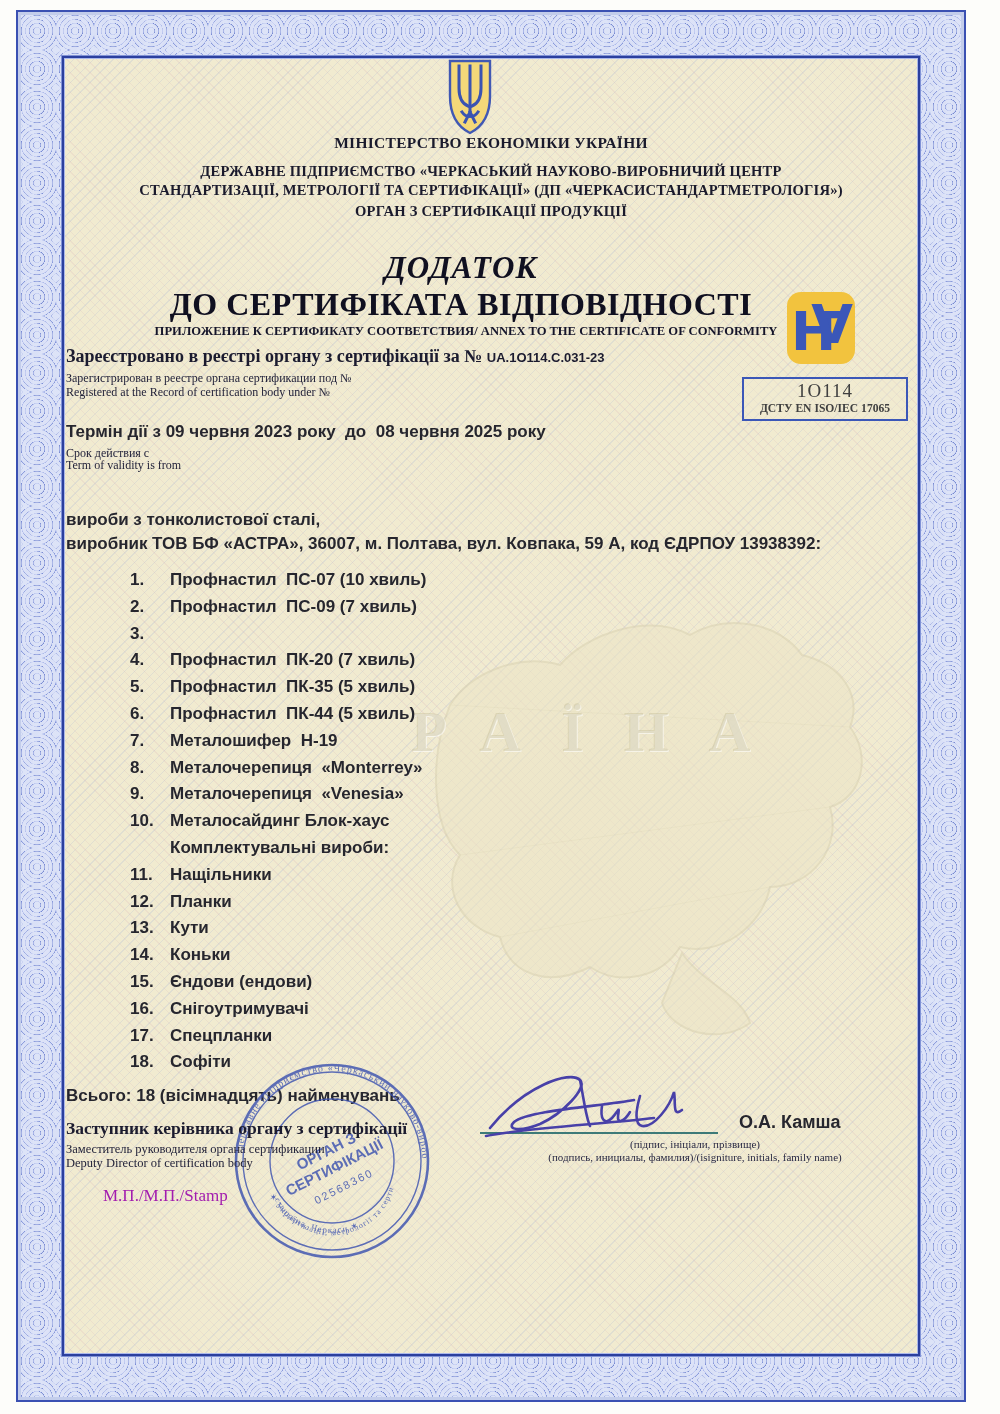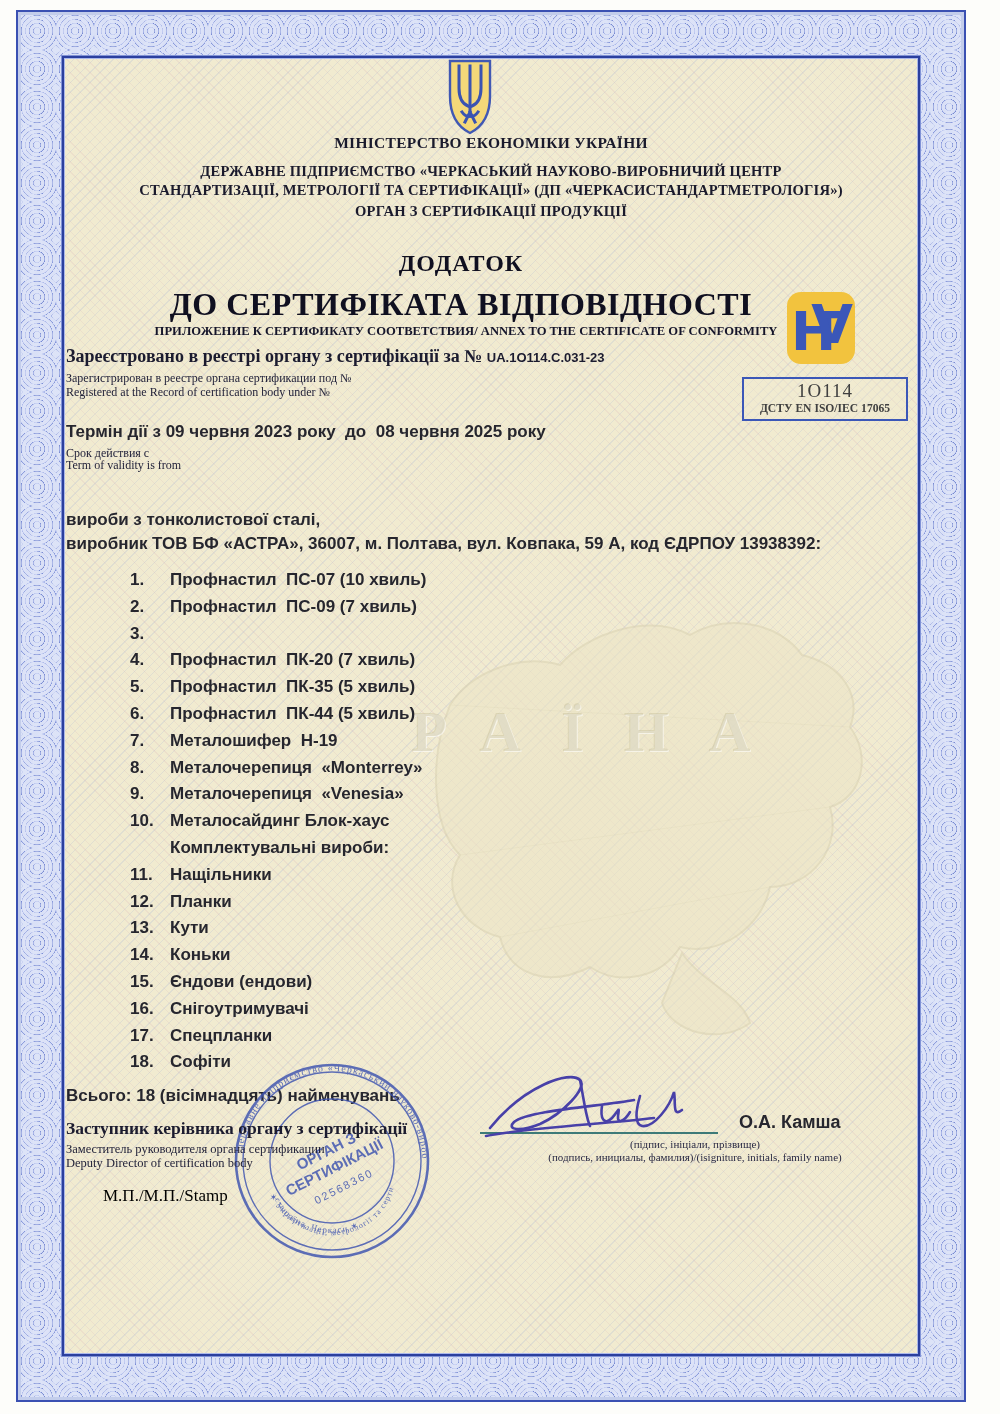--- a/index.html
+++ b/index.html
@@ -31,21 +31,21 @@
       repeating-linear-gradient(45deg, rgba(210,160,175,.15) 0 1px, rgba(255,255,255,0) 1px 7px),
       repeating-linear-gradient(-45deg, rgba(140,160,215,.17) 0 1px, rgba(255,255,255,0) 1px 7px);
     border:2px solid #2b3f9e;
     box-shadow:0 0 0 1px #8193d6, inset 0 0 0 1px #aab7ea;
   }
   .content{position:absolute;inset:0;color:#1b1b2f;}
   
   .hdr{left:60px;right:60px;text-align:center;font-weight:bold;color:#1a1a2c;}
   .hdr-ministry{top:124px;font-size:15.5px;letter-spacing:.3px;}
   .hdr-line{font-size:14.6px;letter-spacing:.2px;line-height:19px;}
-  .t1{top:240px;left:0;right:60px;text-align:center;font-size:24px;font-weight:bold;letter-spacing:1px;color:#101020;}
+  .t1{top:240px;left:0;right:60px;text-align:center;font-size:31px;font-weight:bold;letter-spacing:1px;color:#101020;font-style:italic;}
   .t2{top:276px;left:0;right:60px;text-align:center;font-size:32px;font-weight:bold;letter-spacing:.5px;color:#101020;}
   .t3{top:314px;left:0;right:50px;text-align:center;font-size:12.6px;font-weight:bold;color:#15152a;}
   
   .badge{left:771px;top:282px;width:68px;height:72px;border-radius:14px;}
   .acc-box{left:726px;top:367px;width:162px;height:40px;border:2px solid #3b57b8;background:rgba(241,235,208,.35);
            text-align:center;color:#404040;}
   .acc-code{font-size:19px;letter-spacing:1px;line-height:21px;margin-top:1px;}
   .acc-std{font-size:11.6px;font-weight:bold;line-height:15px;}
   
   .reg{left:50px;top:336px;font-size:18px;font-weight:bold;white-space:pre-wrap;}
@@ -69,21 +69,21 @@
   .prow .nm{white-space:pre-wrap;}
   .total{left:50px;top:1076px;font-size:17px;}
   
   .wm-map{left:374px;top:545px;width:500px;height:510px;opacity:.55;pointer-events:none;}
   .wm-text{left:395px;top:688px;font-size:58px;font-weight:bold;letter-spacing:40px;
            color:rgba(193,183,144,.38);text-shadow:1px 1px 0 rgba(255,255,255,.55);pointer-events:none;}
   
   .pos-ua{left:50px;top:1108px;font-size:17.5px;font-weight:bold;}
   .pos-ru{left:50px;top:1133px;}
   .pos-en{left:50px;top:1147px;}
-  .mp{left:87px;top:1176px;font-size:17px;color:#000000;}
+  .mp{left:87px;top:1176px;font-size:17px;color:#a21caf;}
   .sig-line{left:464px;top:1122px;width:238px;height:2px;background:#3d7a78;}
   .sig-svg{left:468px;top:1056px;width:214px;height:78px;}
   .signer{left:723px;top:1102px;font-size:18px;}
   .cap{left:484px;width:390px;text-align:center;font-size:11px;color:#2a2a44;}
   .cap1{top:1128px;}
   .cap2{top:1141px;}
   .stamp-svg{left:206px;top:1041px;width:220px;height:220px;opacity:.82;}
 </style>
 </head>
 <body>

